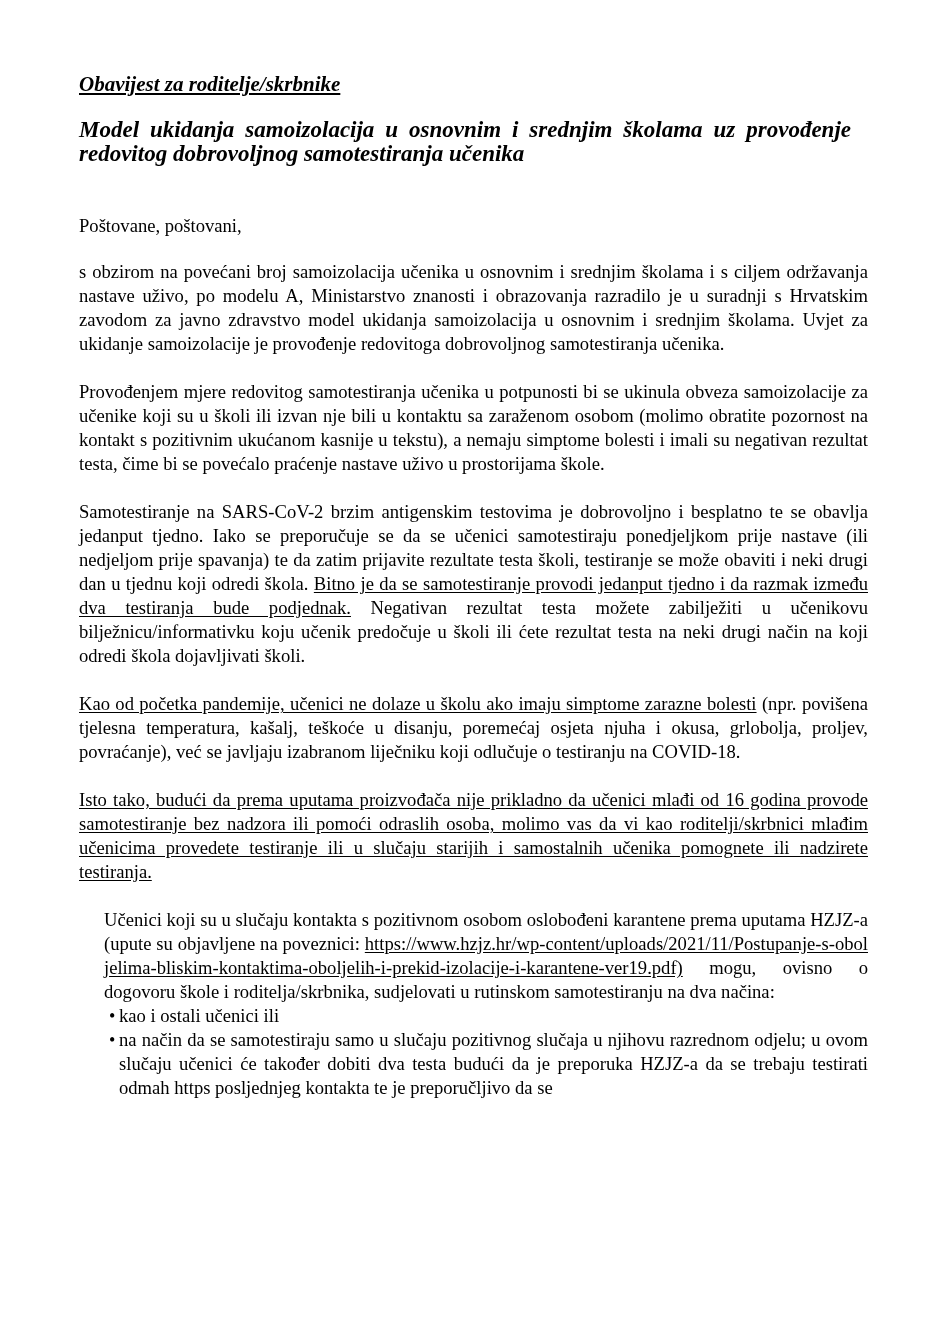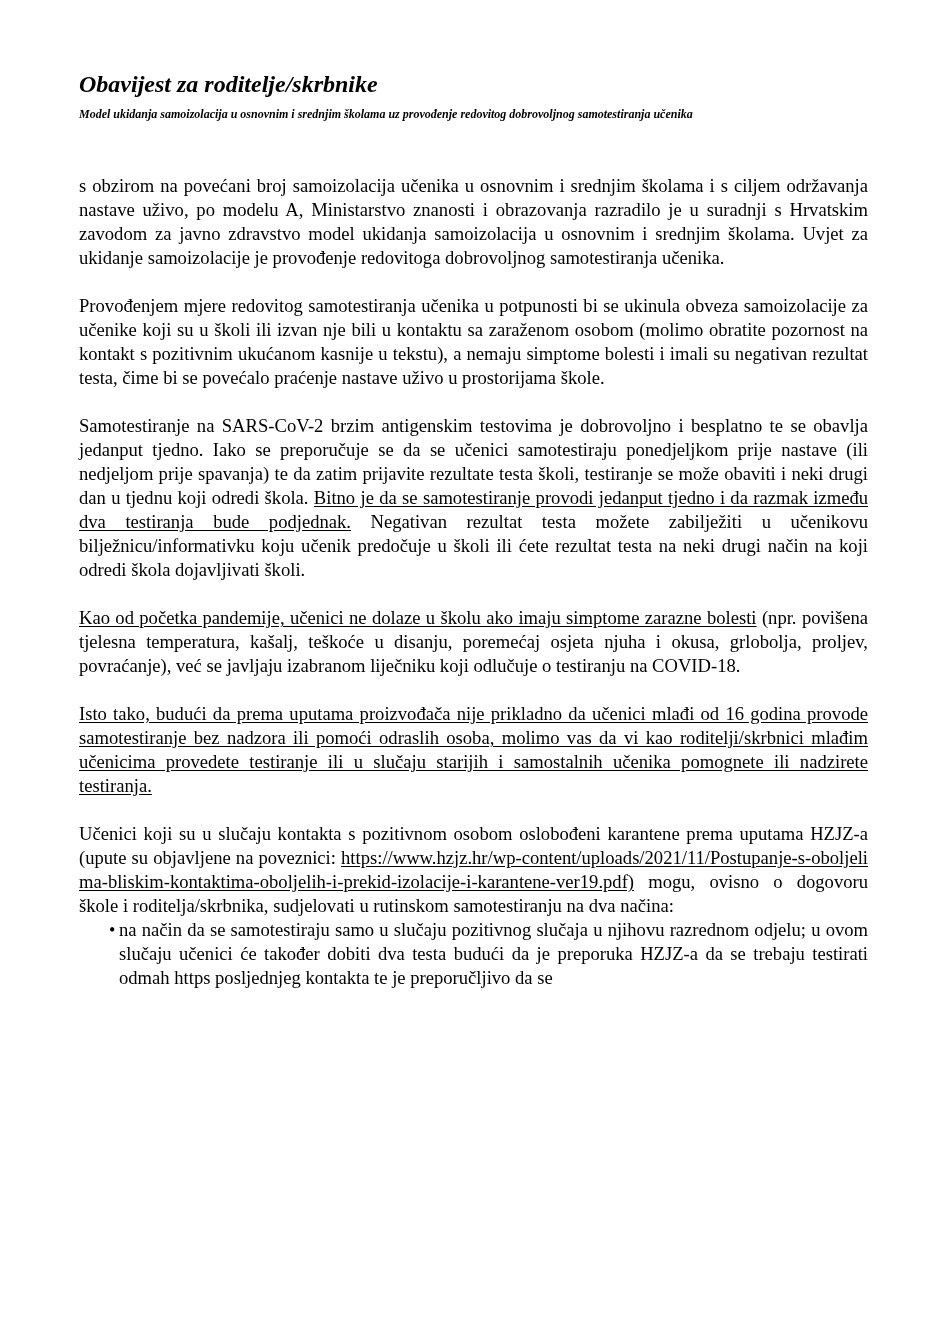--- a/index.html
+++ b/index.html
@@ -2,50 +2,52 @@
 <html><head>
 <meta charset="utf-8">
 <style>
   html, body { margin: 0; padding: 0; background: #ffffff; }
   body { width: 952px; height: 1340px; overflow: hidden; position: relative; }
   .page {
     position: absolute; left: 79px; top: 70px; width: 789px;
     font-family: "Liberation Serif", "DejaVu Serif", serif;
     color: #000000; font-size: 18.6px; line-height: 24px;
   }
-  .title { font-style: italic; font-weight: bold; font-size: 24px; line-height: 28px; margin: 0 0 4px 0; }
-  .subtitle { font-style: italic; font-weight: bold; font-size: 12px; line-height: 24px; text-align: justify; margin: 0 17px 48px 0; }
+  .title { font-style: italic; font-weight: bold; font-size: 21px; line-height: 28px; margin: 0 0 20px 0; text-decoration: underline; }
+  .subtitle { font-style: italic; font-weight: bold; font-size: 23px; line-height: 24px; text-align: justify; margin: 0 17px 48px 0; }
   p { margin: 0 0 24px 0; text-align: justify; }
   .greeting { margin-bottom: 22px; }
   u { text-decoration: underline; text-underline-offset: 2px; }
   b { font-weight: normal; }
   a.link { color: #000; text-decoration: underline; text-underline-offset: 2px; word-break: break-all; }
   ul.bullets { list-style: none; margin: 0; padding: 0; }
   ul.bullets li { position: relative; padding-left: 40px; text-align: justify; }
   ul.bullets li .bullet { position: absolute; left: 36px; top: 0; width: 0; }
   ul.bullets li .bullet::before { content: "\2022"; position: absolute; left: -6px; font-size: 18px; }
-  .p-last { margin-bottom: 0; }
+  .p-last { margin-bottom: 0; margin-left: 25px; }
 </style>
 </head>
 <body>
 
 <div class="page">
   <div class="title">Obavijest za roditelje/skrbnike</div>
   <div class="subtitle">Model ukidanja samoizolacija u osnovnim i srednjim školama uz provođenje redovitog dobrovoljnog samotestiranja učenika</div>
 
+  <p class="greeting">Poštovane, poštovani,</p>
 
   <p><span>s obzirom na povećani broj samoizolacija učenika u osnovnim i srednjim školama i s ciljem održavanja nastave uživo, po modelu A, Ministarstvo znanosti i obrazovanja razradilo je u suradnji s Hrvatskim zavodom za javno zdravstvo </span><b>model ukidanja samoizolacija u osnovnim i srednjim školama.</b><span> Uvjet za ukidanje samoizolacije je provođenje redovitoga dobrovoljnog samotestiranja učenika.</span></p>
 
   <p>Provođenjem mjere redovitog samotestiranja učenika u potpunosti bi se ukinula obveza samoizolacije za učenike koji su u školi ili izvan nje bili u kontaktu sa zaraženom osobom (molimo obratite pozornost na kontakt s pozitivnim ukućanom kasnije u tekstu), a nemaju simptome bolesti i imali su negativan rezultat testa, čime bi se povećalo praćenje nastave uživo u prostorijama škole.</p>
 
 
   <p><span>Samotestiranje na SARS-CoV-2 brzim antigenskim testovima je dobrovoljno i besplatno te se obavlja jedanput tjedno. Iako se preporučuje se da se učenici samotestiraju ponedjeljkom prije nastave (ili nedjeljom prije spavanja) te da zatim prijavite rezultate testa školi, testiranje se može obaviti i neki drugi dan u tjednu koji odredi škola. </span><u>Bitno je da se samotestiranje provodi jedanput tjedno i da razmak između dva testiranja bude podjednak.</u><span> Negativan rezultat testa možete zabilježiti u učenikovu bilježnicu/informativku koju učenik predočuje u školi ili ćete rezultat testa na neki drugi način na koji odredi škola dojavljivati školi.</span></p>
 
   <p><u>Kao od početka pandemije, učenici ne dolaze u školu ako imaju simptome zarazne bolesti</u><span> (npr. povišena tjelesna temperatura, kašalj, teškoće u disanju, poremećaj osjeta njuha i okusa, grlobolja, proljev, povraćanje), već se javljaju izabranom liječniku koji odlučuje o testiranju na COVID-18.</span></p>
 
   <p><u>Isto tako, budući da prema uputama proizvođača nije prikladno da učenici mlađi od 16 godina provode samotestiranje bez nadzora ili pomoći odraslih osoba, molimo vas da vi kao roditelji/skrbnici mlađim učenicima provedete testiranje ili u slučaju starijih i samostalnih učenika pomognete ili nadzirete testiranja.</u></p>
 
   <p class="p-last"><span>Učenici koji su u slučaju kontakta s pozitivnom osobom oslobođeni karantene prema uputama HZJZ-a (upute su objavljene na poveznici: </span><a class="link">https://www.hzjz.hr/wp-content/uploads/2021/11/Postupanje-s-oboljelima-bliskim-kontaktima-oboljelih-i-prekid-izolacije-i-karantene-ver19.pdf)</a><span> mogu, ovisno o dogovoru škole i roditelja/skrbnika, sudjelovati u rutinskom samotestiranju na dva načina:</span></p>
 
   <ul class="bullets">
+    <li><span class="bullet"></span><span>kao i ostali učenici ili</span></li>
     <li><span class="bullet"></span><span>na način da se samotestiraju samo u slučaju pozitivnog slučaja u njihovu razrednom odjelu; u ovom slučaju učenici će također dobiti dva testa budući da je preporuka HZJZ-a da se trebaju testirati odmah https posljednjeg kontakta te je preporučljivo da se</span></li>
   </ul>
 </div>
 
 </body></html>

